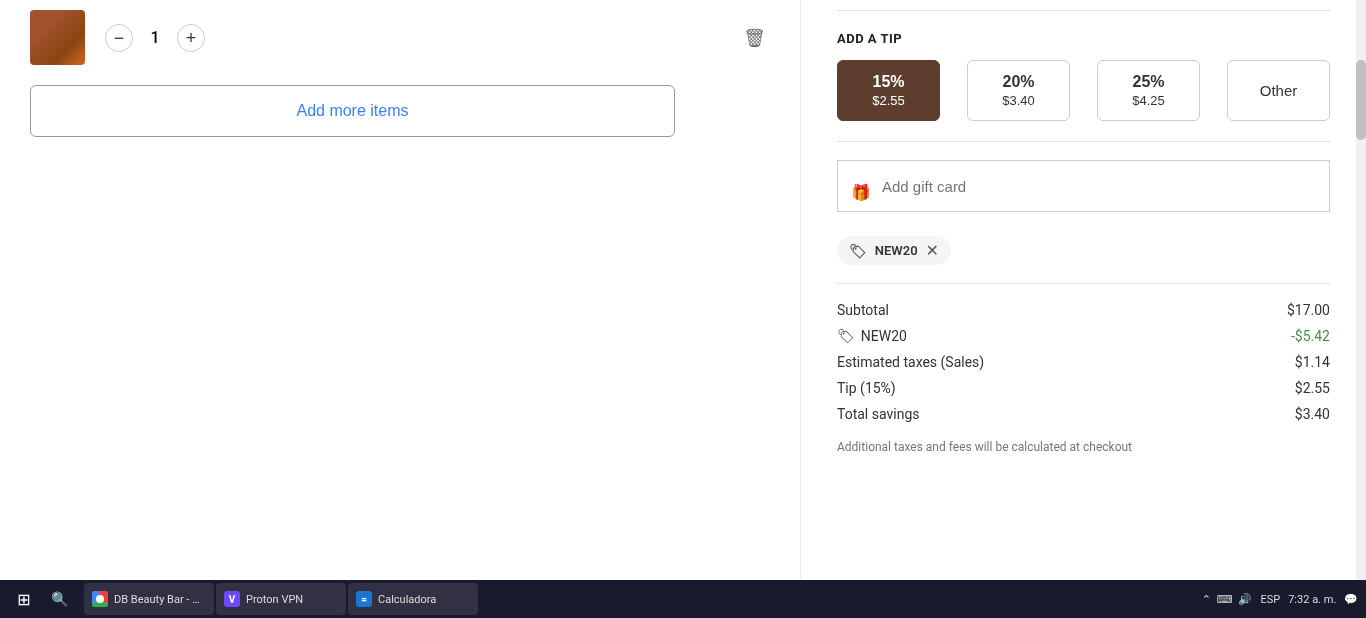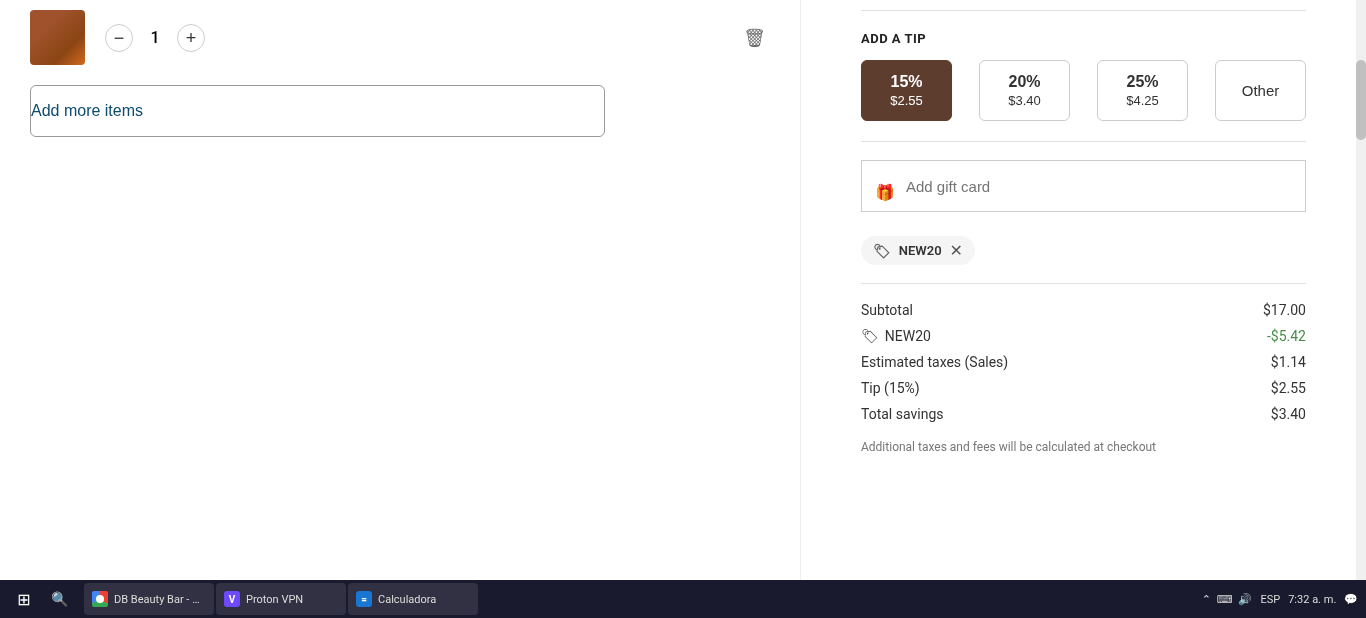--- a/index.html
+++ b/index.html
@@ -75,35 +75,35 @@
       margin-left: auto;
       background: none;
       border: none;
       cursor: pointer;
       color: #666;
       font-size: 18px;
       padding: 4px;
     }
 
     .add-more-btn {
-      width: 575px;
+      width: 645px;
       height: 52px;
       border: 1.5px solid #999;
       background: #fff;
       border-radius: 6px;
       font-size: 16px;
-      color: #0c4a6e;
-      cursor: pointer;
-      text-align: left;
+      color: #3b82f6;
+      cursor: pointer;
+      text-align: center;
     }
 
     
     .right-panel {
       width: 566px;
-      padding: 10px 60px;
+      padding: 10px 36px;
       background: #fff;
       border-left: 1px solid #eee;
     }
 
     .divider {
       height: 1px;
       background: #e0e0e0;
       margin-bottom: 20px;
     }
 

